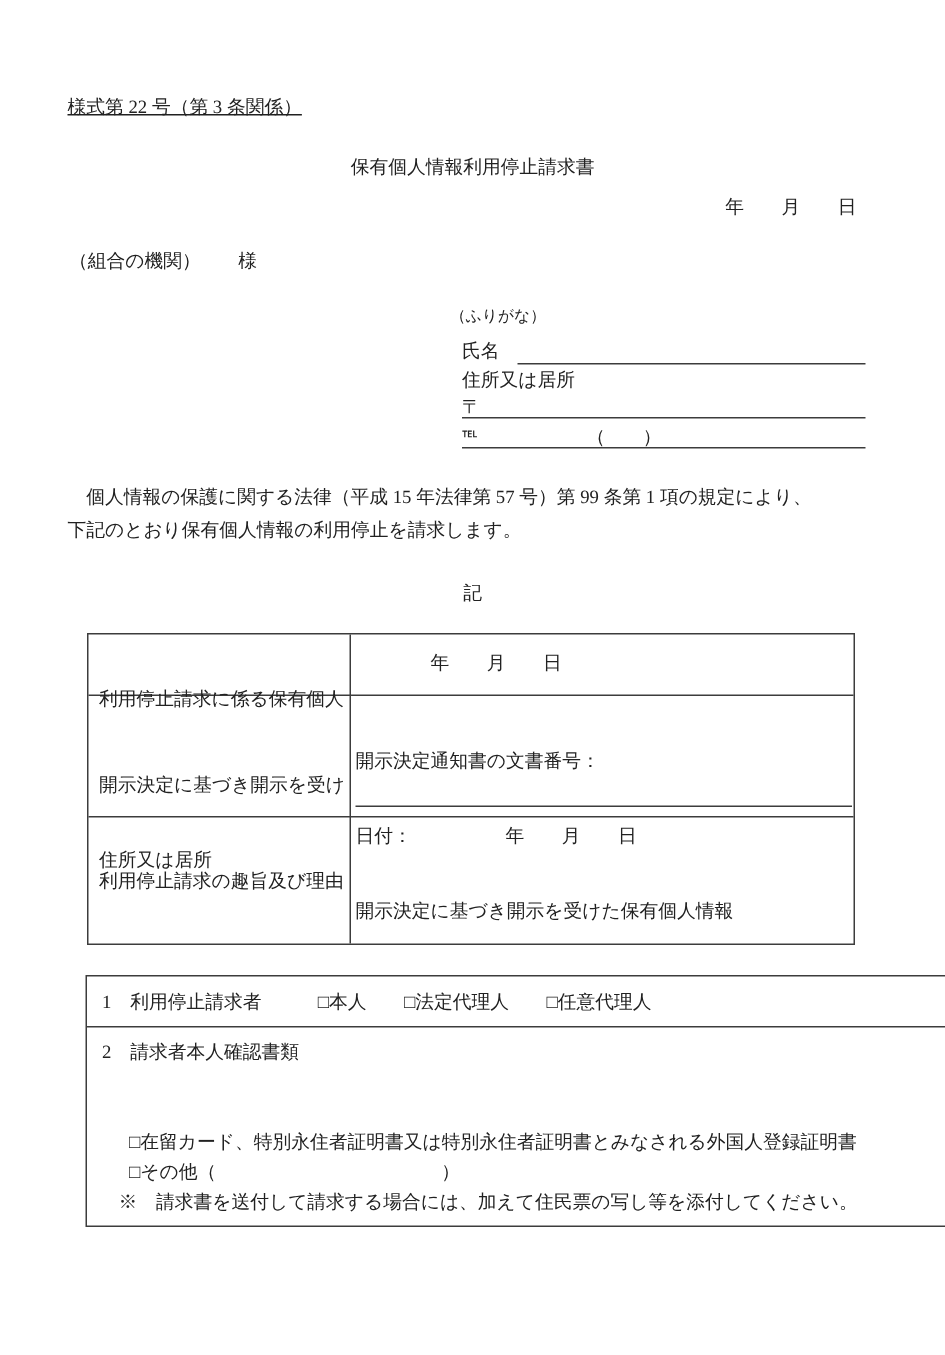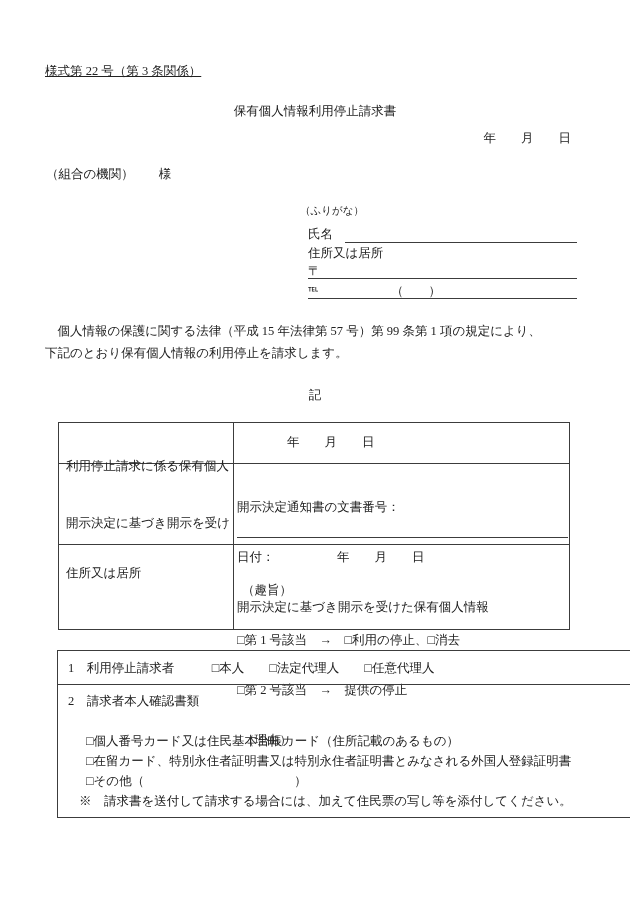--- a/index.html
+++ b/index.html
@@ -61,33 +61,27 @@
       <div>開示決定に基づき開示を受け</div>
       <div>住所又は居所</div>
     </div>
     <div class="abs lh20" style="left:178px; top:44px;">
       <div>開示決定通知書の文書番号：</div>
       <div>日付：　　　　　年　　月　　日</div>
       <div>開示決定に基づき開示を受けた保有個人情報</div>
     </div>
     <div class="rule" style="left:178px; top:114px; width:331px;"></div>
 
-    <div class="abs lh20" style="left:178px; top:127px;">
-      <div style="padding-left:5px;">（趣旨）</div>
-      <div>□第 1 号該当　→　□利用の停止、□消去</div>
-      <div>□第 2 号該当　→　提供の停止</div>
-      <div style="padding-left:5px;">（理由）</div>
-    </div>
+    <div class="abs" style="left:7px; top:156px;">利用停止請求の趣旨及び理由</div>
   </div>
 
   <div class="box" style="left:57px; top:650px; width:611px; height:168px;">
     <div class="hline" style="top:33px;"></div>
 
     <div class="abs" style="left:10px; top:9px; white-space:pre;">1　利用停止請求者　　　□本人　　□法定代理人　　□任意代理人</div>
 
     <div class="abs" style="left:10px; top:42px; white-space:pre;">2　請求者本人確認書類</div>
-    <div class="abs" style="left:28px; top:82px; white-space:pre;">□個人番号カード又は住民基本台帳カード（住所記載のあるもの）</div>
     <div class="abs" style="left:28px; top:102px; white-space:pre;">□在留カード、特別永住者証明書又は特別永住者証明書とみなされる外国人登録証明書</div>
     <div class="abs" style="left:28px; top:122px; white-space:pre;">□その他（　　　　　　　　　　　　）</div>
     <div class="abs" style="left:21px; top:142px; white-space:pre;">※　請求書を送付して請求する場合には、加えて住民票の写し等を添付してください。</div>
   </div>
 
 </div>
 
 </body></html>

